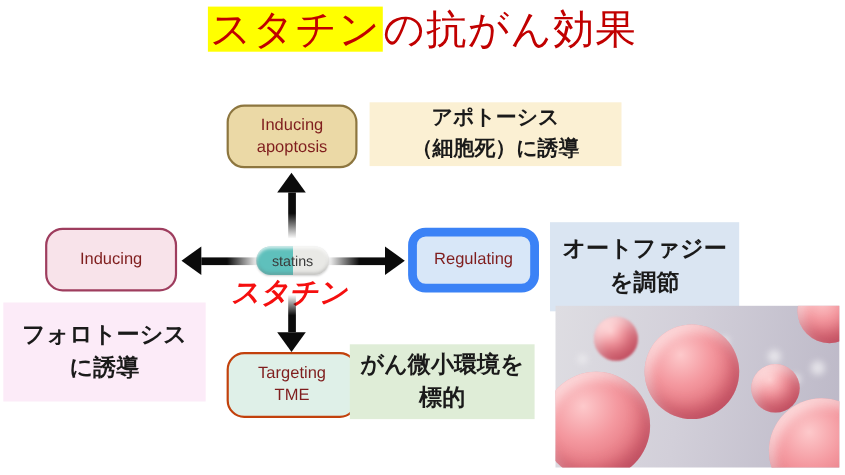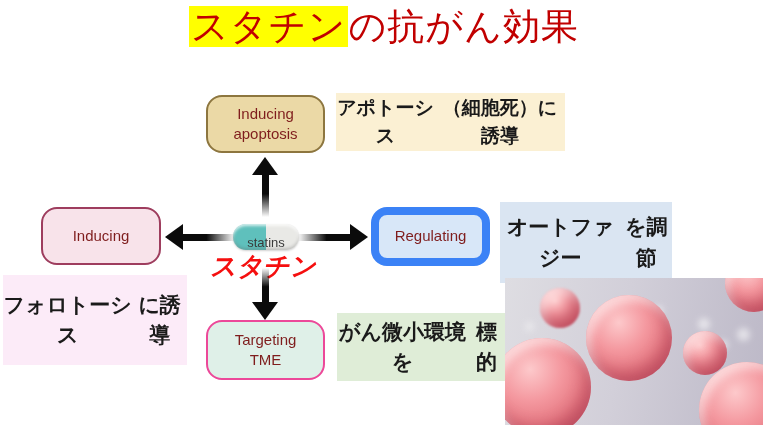--- a/index.html
+++ b/index.html
@@ -15,36 +15,36 @@
   .title .hl{background:#ffff00;padding:0 2px;}
   
   .node{
     position:absolute;border-radius:16px;display:flex;flex-direction:column;
     align-items:center;justify-content:center;font-size:15px;color:#7f1d1d;
     line-height:1.35;text-align:center;box-sizing:border-box;
   }
   .node-apoptosis  {left:206px;top:95px; width:119px;height:58px;background:#ebd9a6;border:2px solid #8d763f;}
   .node-ferroptosis{left:41px; top:207px;width:120px;height:58px;background:#f8e3ea;border:2px solid #9e3d5e;}
   .node-autophagy  {left:371px;top:207px;width:119px;height:59px;background:#d8e7f8;border:8px solid #3b82f6;}
-  .node-tme        {left:206px;top:320px;width:119px;height:60px;background:#dff0e8;border:2px solid #ec4899;}
+  .node-tme        {left:206px;top:320px;width:119px;height:60px;background:#dff0e8;border:2px solid #c2410c;}
   
   .note{
-    position:absolute;display:flex;flex-direction:row;align-items:center;justify-content:center;
+    position:absolute;display:flex;flex-direction:column;align-items:center;justify-content:center;
     font-weight:bold;color:#1a1a1a;text-align:center;line-height:1.45;box-sizing:border-box;
   }
   .note-apoptosis  {left:336px;top:93px; width:229px;height:58px;background:#fbf0d3;font-size:19px;}
   .note-ferroptosis{left:3px;  top:275px;width:184px;height:90px;background:#fcebf8;font-size:21px;}
   .note-autophagy  {left:500px;top:202px;width:172px;height:81px;background:#dae5f2;font-size:21px;}
-  .note-tme        {left:337px;top:313px;width:168px;height:68px;background:#dfedd7;font-size:21px;}
+  .note-tme        {left:318px;top:313px;width:168px;height:68px;background:#dfedd7;font-size:21px;}
   
   .pill{
     position:absolute;left:233px;top:224px;width:66px;height:26px;border-radius:13px;
     background:linear-gradient(90deg,#5fc0bc 0 50%,#e9e9e6 50% 100%);
     box-shadow:inset 0 2px 3px rgba(255,255,255,.75), inset 0 -2px 3px rgba(90,90,90,.28), 0 1px 2px rgba(0,0,0,.18);
-    display:flex;align-items:flex-end;justify-content:center;
+    display:flex;align-items:center;justify-content:center;
     font-size:13px;color:#3a3a3a;
   }
   .pill-jp{
     position:absolute;left:200px;top:249px;width:130px;text-align:center;
     font-size:26px;font-weight:bold;color:#f50f0f;transform:skewX(-10deg);
   }
   
   .arrow{position:absolute;}
   .arrow .head{width:0;height:0;}
   .arrow-up{left:252px;top:157px;width:26px;height:60px;display:flex;flex-direction:column;align-items:center;}

